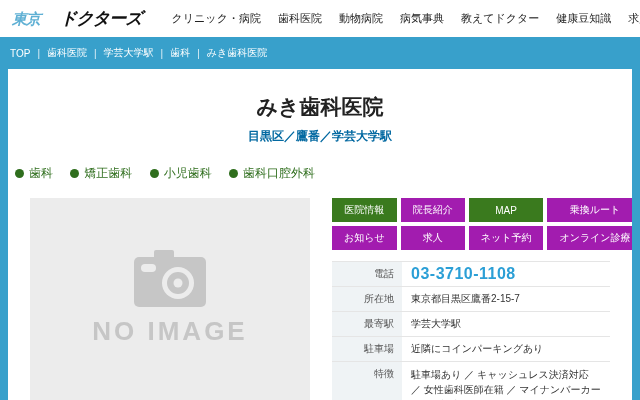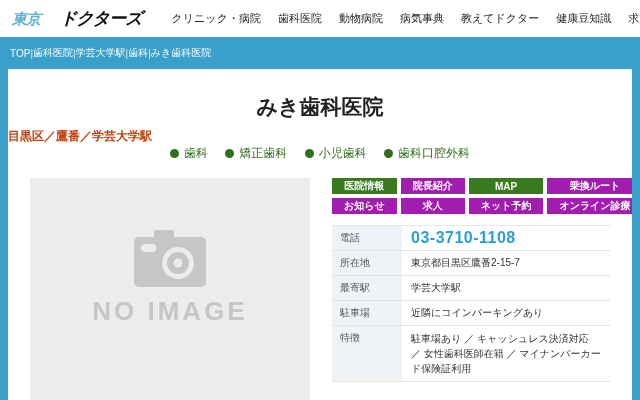--- a/index.html
+++ b/index.html
@@ -9,56 +9,56 @@
   
   .site-header { height:37px; background:#fff; display:flex; align-items:center; padding:0 12px;border-radius:18px; }
   .logo { display:flex; align-items:baseline; cursor:pointer; white-space:nowrap; }
   .logo-a { color:#5fb0d4; font-weight:bold; font-size:15px; font-style:italic; letter-spacing:-1px; }
   .logo-b { color:#111; font-weight:bold; font-size:17px; font-style:italic; letter-spacing:-1px;margin-left:20px; }
   .main-nav { display:flex; gap:17px; margin-left:30px; flex:1; }
   .main-nav a { font-size:11px; font-weight:normal; color:#222; text-decoration:none; white-space:nowrap; cursor:pointer; }
 
   
   .breadcrumb { height:31px; background:#38a0cb; color:#fff; font-size:10px;
-    display:flex; align-items:center; padding:16px 10px; gap:0; }
+    display:flex; align-items:center; padding:16px 10px; gap:7px; }
   .breadcrumb a { color:#fff; text-decoration:none; cursor:pointer; }
   .breadcrumb .sep { opacity:.85; }
 
   
   .content-outer { background:#38a0cb; height:343px; }
   .content { background:#fff; margin:0 8px; height:343px; padding-top:24px; overflow:hidden; }
 
   
   .clinic-name { text-align:center; font-size:21px; font-weight:bold; color:#222; }
-  .clinic-area { font-size:12px; font-weight:bold; color:#c2410c; margin-top:7px; }
-  .departments { text-align:center; margin-top:0; font-size:12px; color:#2f6e1d; }
+  .clinic-area { text-align:center; font-size:12px; font-weight:bold; color:#0369a1; margin-top:7px; }
+  .departments { margin-top:20px; font-size:12px; color:#2f6e1d; }
   .dep { margin:0 7px; white-space:nowrap; }
   .dot { display:inline-block; width:9px; height:9px; border-radius:50%; background:#2f6e1d;
     margin-right:5px; vertical-align:-1px; }
 
   
   .cols { display:flex; margin:16px 22px 0 22px; gap:22px; }
 
   
   .no-image { width:280px; height:240px; background:#ececec; flex:0 0 auto;
     display:flex; flex-direction:column; align-items:center; }
   .no-image svg { margin-top:52px; }
   .noimg-text { font-size:26px; font-weight:bold; color:#c6c6c6; letter-spacing:3px; margin-top:4px; }
 
   
   .right-col { flex:1; min-width:0; }
 
   .tabs { display:grid; grid-template-columns:repeat(4,1fr); gap:4px; }
-  .tab { height:16px; font-size:10px; color:#fff; border:none; cursor:pointer;
-    display:flex; align-items:center; justify-content:center; white-space:nowrap; padding:0 12px;font-weight:bold; }
+  .tab { height:24px; font-size:10px; color:#fff; border:none; cursor:pointer;
+    display:flex; align-items:center; justify-content:center; white-space:nowrap; padding:0 12px; }
   .tab.active { background:#3a7a1e; }
   .tab.inactive { background:#a21caf; }
 
   .info-table { width:100%; border-collapse:collapse; margin-top:11px; font-size:10px; }
-  .info-table th { background:#eff3f5; color:#555; font-weight:normal; text-align:left;
+  .info-table th { background:#eff3f5; color:#555; font-weight:normal; text-align:right;
     width:70px; padding:5px 8px; border-bottom:1px solid #e5e5e5; vertical-align:top; }
   .info-table td { color:#333; padding:5px 9px; border-bottom:1px solid #e5e5e5; vertical-align:middle; }
   .info-table tr:first-child th, .info-table tr:first-child td { border-top:1px solid #e5e5e5; }
   td.phone { color:#2b9fd6; font-size:16px; letter-spacing:.5px; padding-top:3px; padding-bottom:3px;font-weight:bold; }
   td.features { line-height:1.5; }
 </style>
 </head>
 <body>
 
 <header class="site-header">

